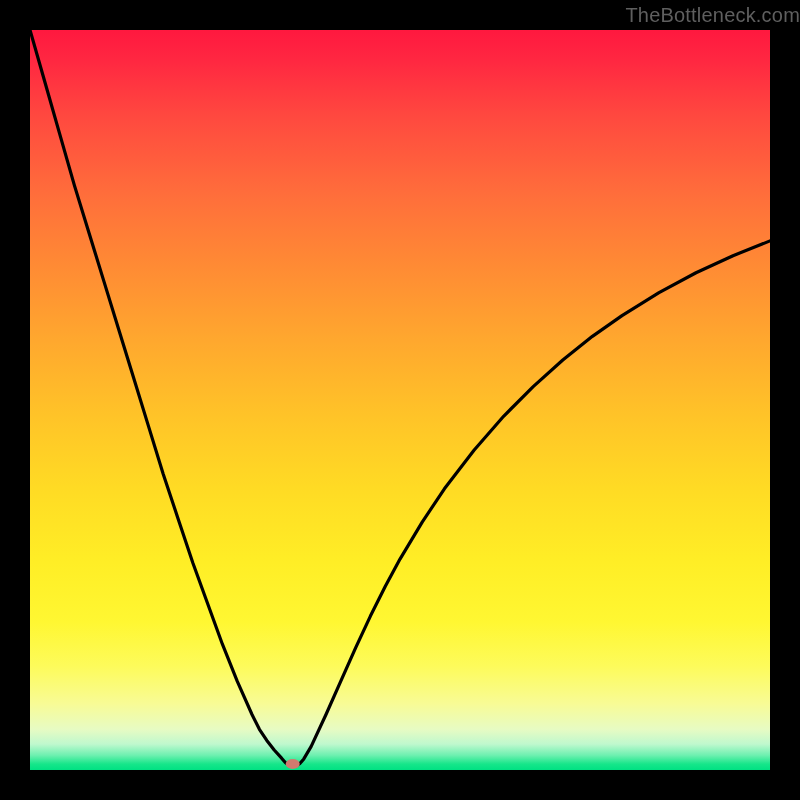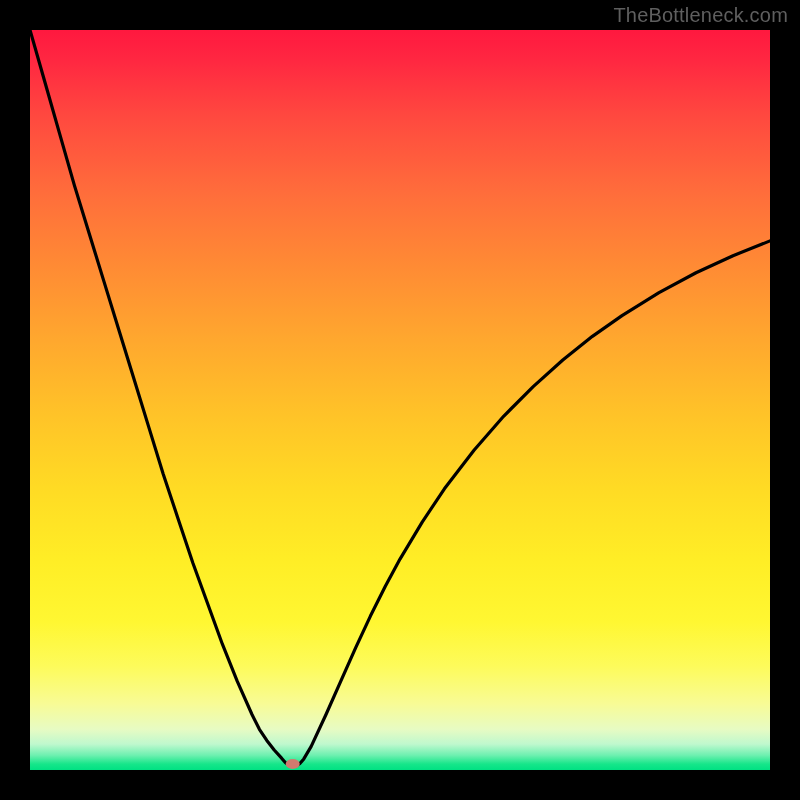--- a/index.html
+++ b/index.html
@@ -53,21 +53,21 @@
   }
   .curve-svg {
     position: absolute;
     left: 0; top: 0;
     width: 740px;
     height: 740px;
   }
   .watermark {
     position: absolute;
     top: 4px;
-    right: 12px;
+    right: 0;
     color: #5f5f5f;
     font-size: 20px;
     font-weight: 500;
     letter-spacing: 0.2px;
     user-select: none;
   }
 </style>
 </head>
 <body>
 

